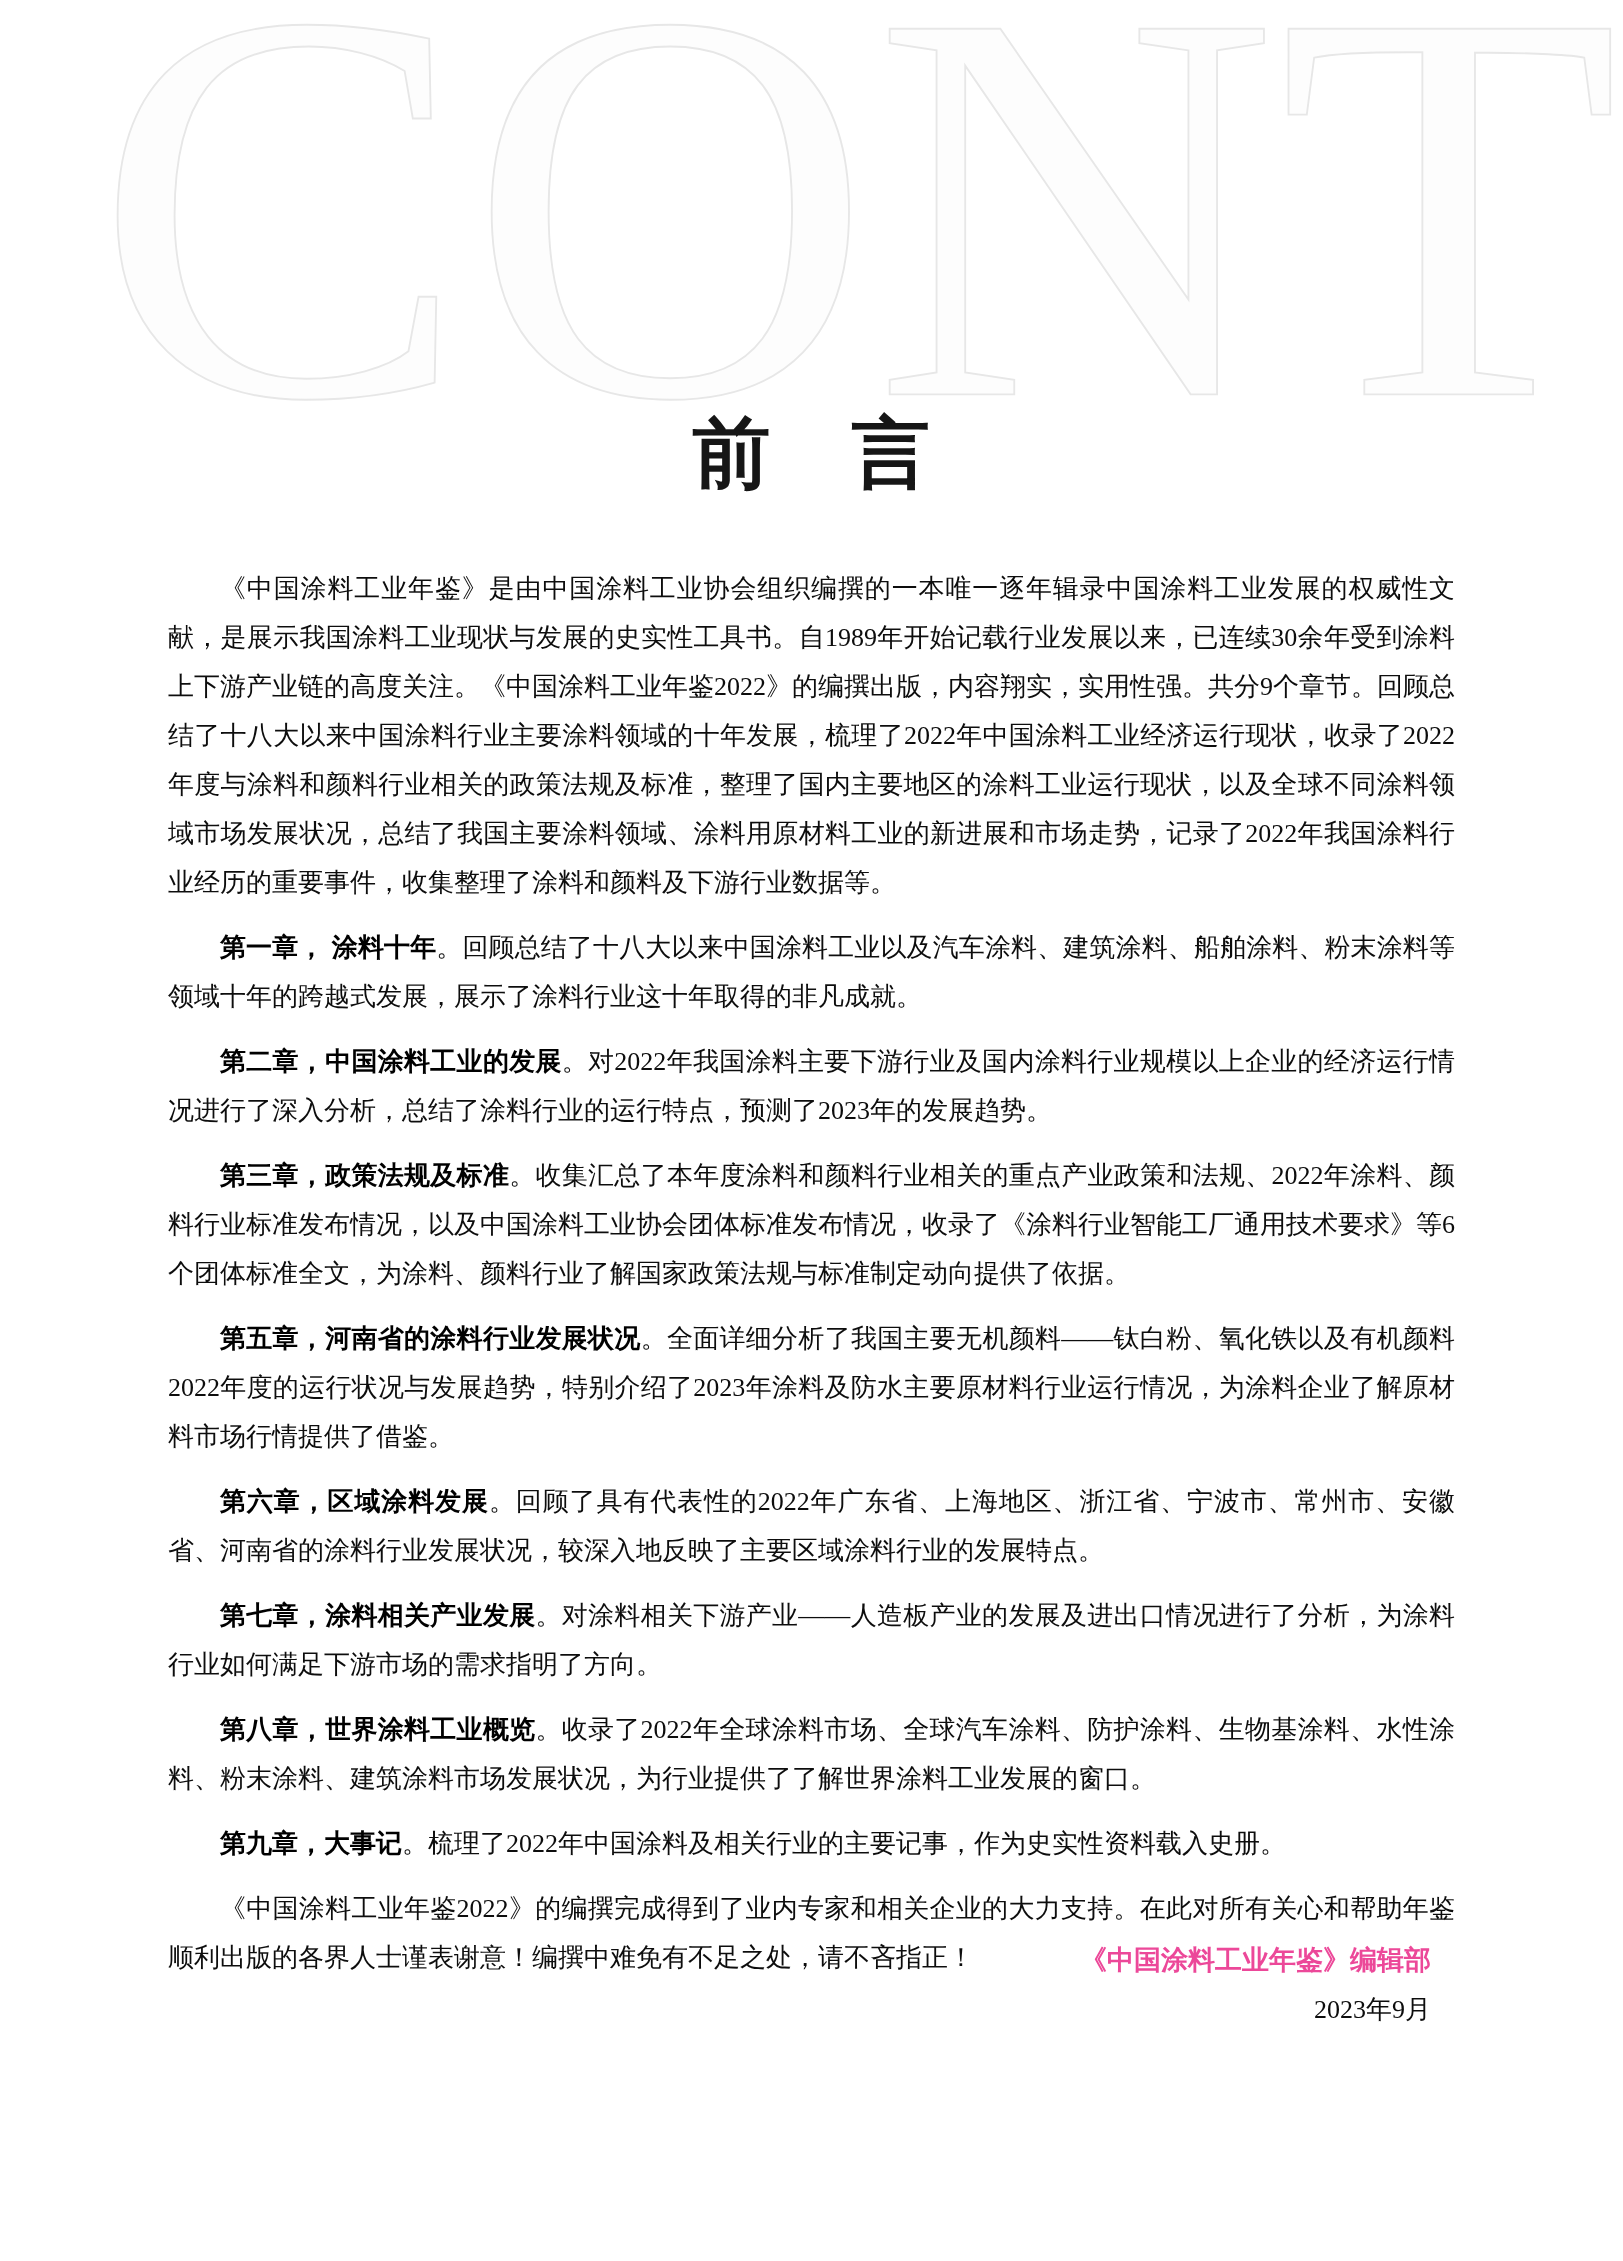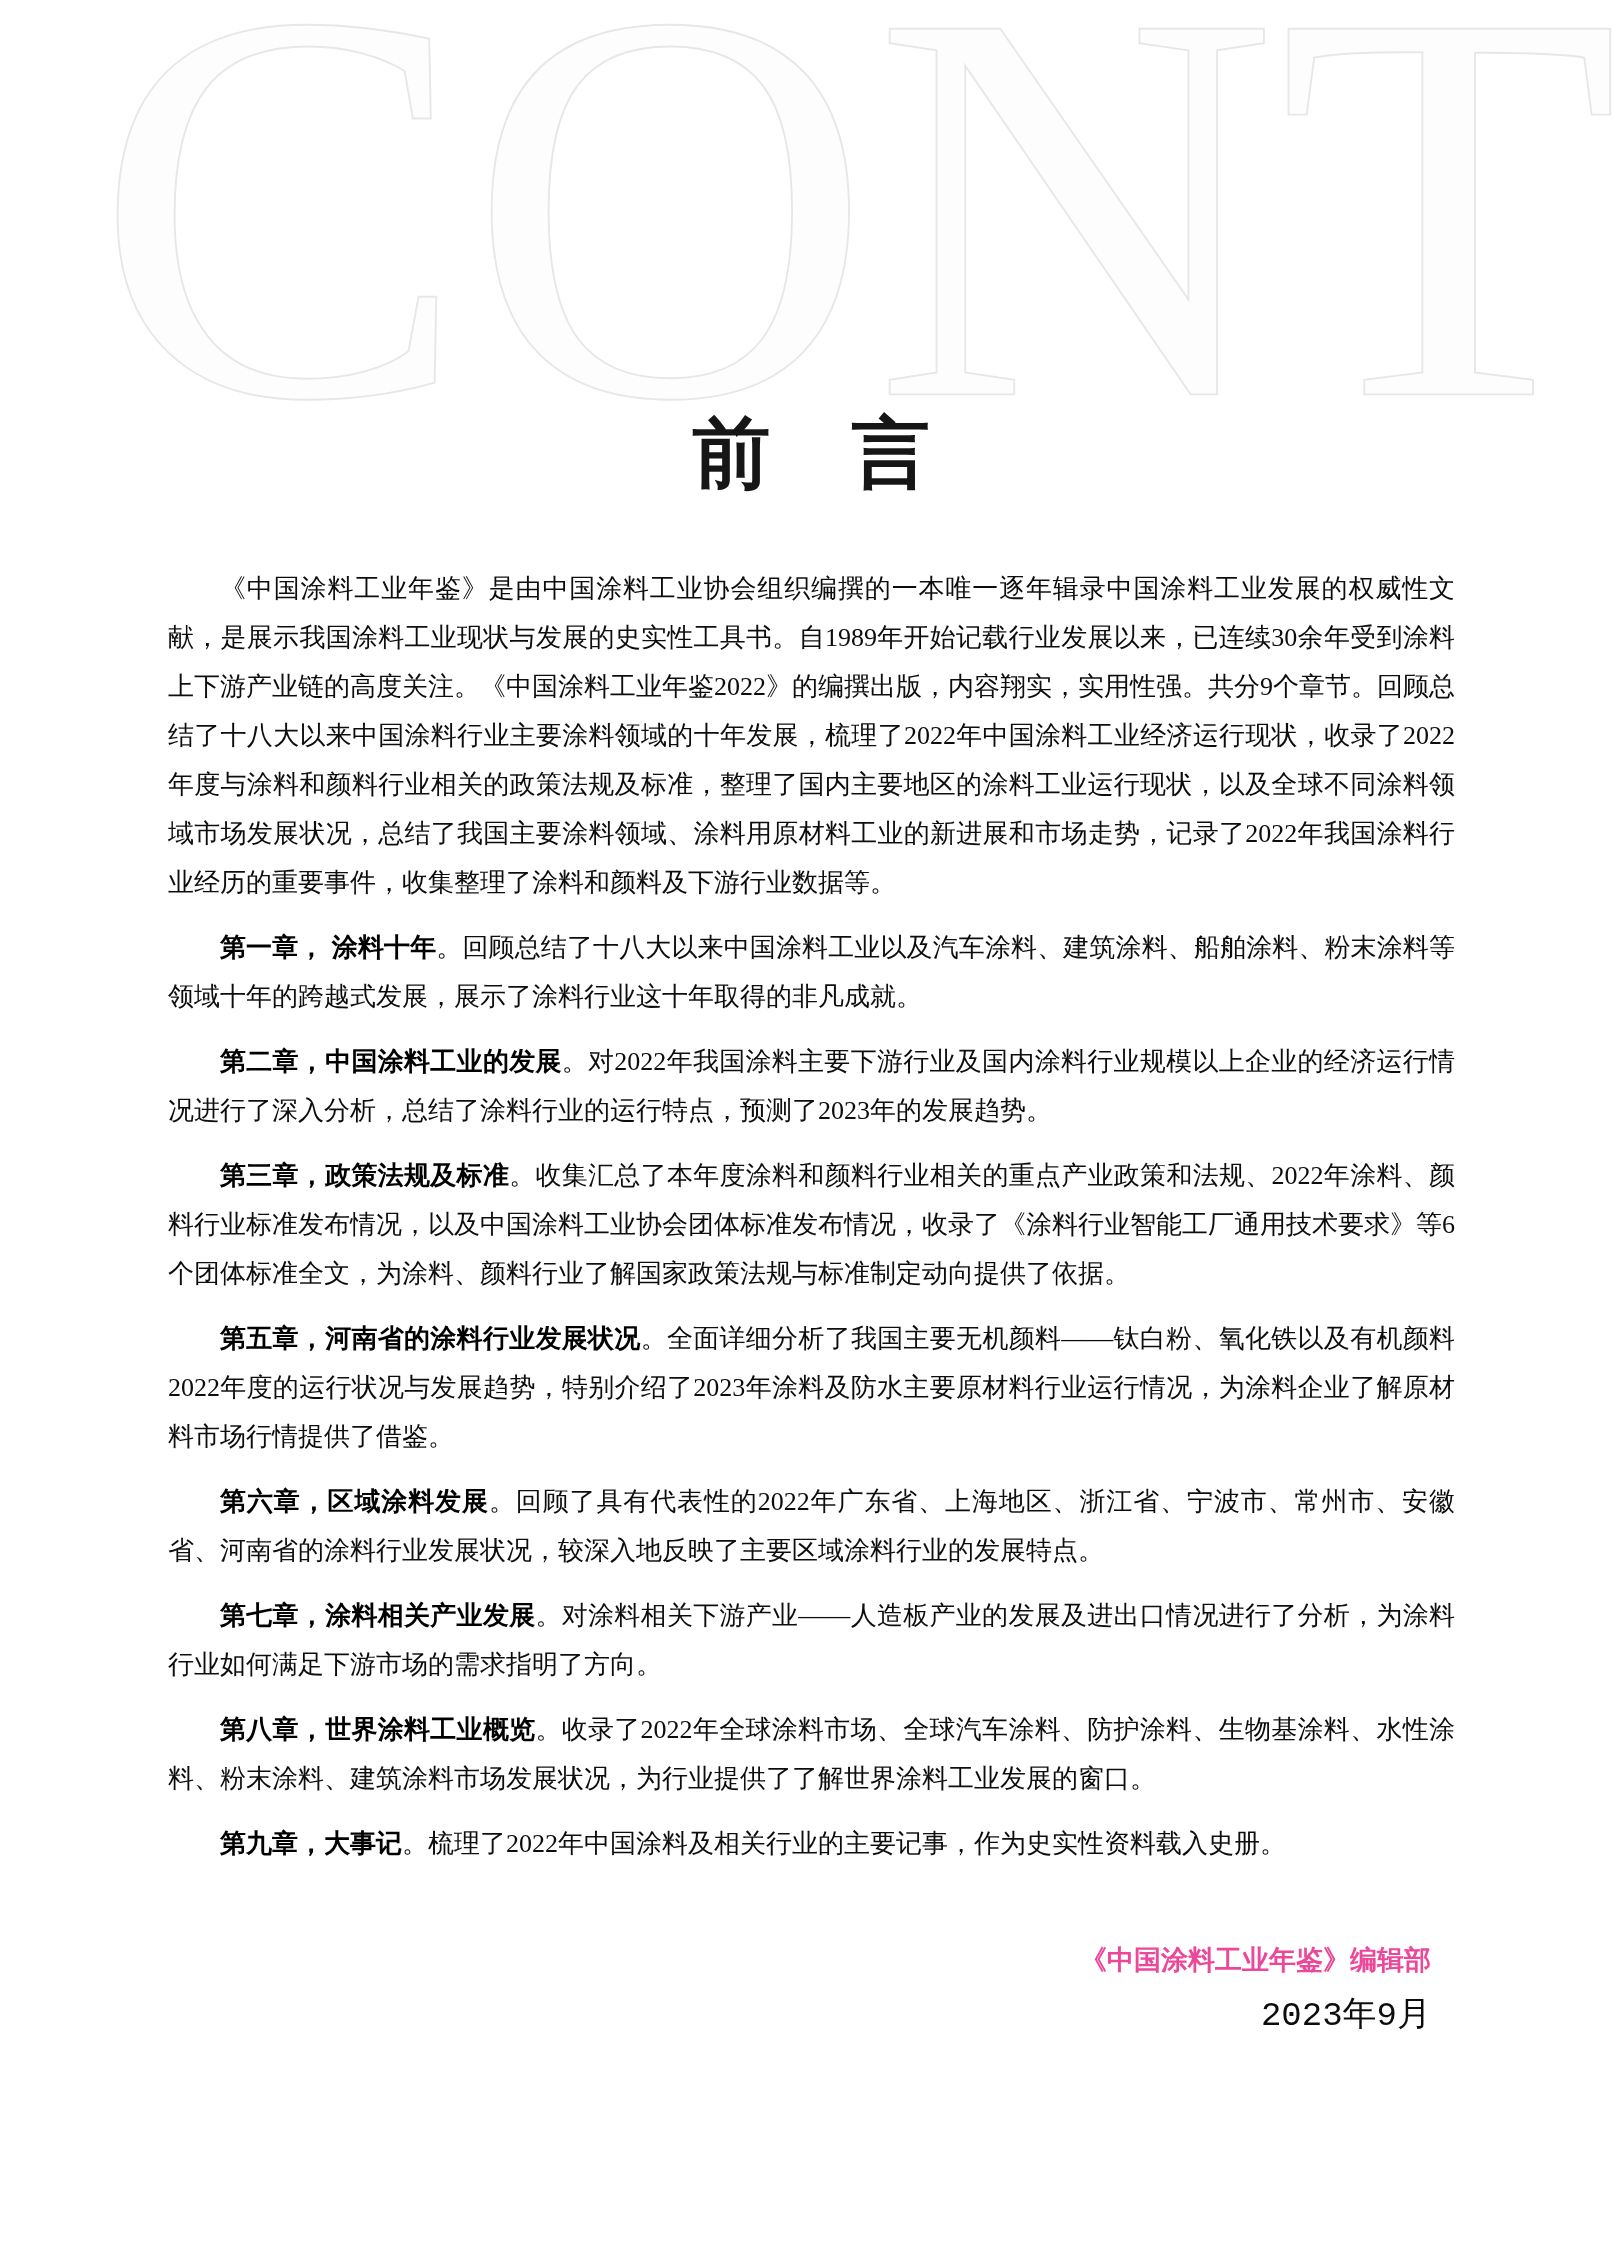--- a/index.html
+++ b/index.html
@@ -72,25 +72,25 @@
     text-align: right;
   }
   .signature-name {
     font-family: "Liberation Sans", sans-serif;
     font-weight: 700;
     font-size: 27px;
     line-height: 37px;
     color: #ec4899;
   }
   .signature-date {
-    font-family: Liberation Mono, monospace;
+    font-family: Liberation Serif, serif;
     font-weight: 400;
-    font-size: 34px;
+    font-size: 26px;
     line-height: 37px;
-    margin-top: 19px;
+    margin-top: 12px;
     color: #0d0d0d;
   }
 </style>
 </head>
 <body>
 
 <div class="page">
 
   <svg class="watermark" width="1624" height="474" viewBox="0 0 1920 560" aria-hidden="true">
     <text x="112" y="466">CONTENTS</text>
@@ -101,20 +101,21 @@
   <section class="body-text">
     <p><span class="chapter-lead"></span><span>《中国涂料工业年鉴》是由中国涂料工业协会组织编撰的一本唯一逐年辑录中国涂料工业发展的权威性文献，是展示我国涂料工业现状与发展的史实性工具书。自1989年开始记载行业发展以来，已连续30余年受到涂料上下游产业链的高度关注。《中国涂料工业年鉴2022》的编撰出版，内容翔实，实用性强。共分9个章节。回顾总结了十八大以来中国涂料行业主要涂料领域的十年发展，梳理了2022年中国涂料工业经济运行现状，收录了2022年度与涂料和颜料行业相关的政策法规及标准，整理了国内主要地区的涂料工业运行现状，以及全球不同涂料领域市场发展状况，总结了我国主要涂料领域、涂料用原材料工业的新进展和市场走势，记录了2022年我国涂料行业经历的重要事件，收集整理了涂料和颜料及下游行业数据等。</span></p>
     <p><span class="chapter-lead">第一章， 涂料十年</span><span>。回顾总结了十八大以来中国涂料工业以及汽车涂料、建筑涂料、船舶涂料、粉末涂料等领域十年的跨越式发展，展示了涂料行业这十年取得的非凡成就。</span></p>
     <p><span class="chapter-lead">第二章，中国涂料工业的发展</span><span>。对2022年我国涂料主要下游行业及国内涂料行业规模以上企业的经济运行情况进行了深入分析，总结了涂料行业的运行特点，预测了2023年的发展趋势。</span></p>
     <p><span class="chapter-lead">第三章，政策法规及标准</span><span>。收集汇总了本年度涂料和颜料行业相关的重点产业政策和法规、2022年涂料、颜料行业标准发布情况，以及中国涂料工业协会团体标准发布情况，收录了《涂料行业智能工厂通用技术要求》等6个团体标准全文，为涂料、颜料行业了解国家政策法规与标准制定动向提供了依据。</span></p>
     <p><span class="chapter-lead">第五章，河南省的涂料行业发展状况</span><span>。全面详细分析了我国主要无机颜料——钛白粉、氧化铁以及有机颜料2022年度的运行状况与发展趋势，特别介绍了2023年涂料及防水主要原材料行业运行情况，为涂料企业了解原材料市场行情提供了借鉴。</span></p>
     <p><span class="chapter-lead">第六章，区域涂料发展</span><span>。回顾了具有代表性的2022年广东省、上海地区、浙江省、宁波市、常州市、安徽省、河南省的涂料行业发展状况，较深入地反映了主要区域涂料行业的发展特点。</span></p>
     <p><span class="chapter-lead">第七章，涂料相关产业发展</span><span>。对涂料相关下游产业——人造板产业的发展及进出口情况进行了分析，为涂料行业如何满足下游市场的需求指明了方向。</span></p>
     <p><span class="chapter-lead">第八章，世界涂料工业概览</span><span>。收录了2022年全球涂料市场、全球汽车涂料、防护涂料、生物基涂料、水性涂料、粉末涂料、建筑涂料市场发展状况，为行业提供了了解世界涂料工业发展的窗口。</span></p>
     <p><span class="chapter-lead">第九章，大事记</span><span>。梳理了2022年中国涂料及相关行业的主要记事，作为史实性资料载入史册。</span></p>
+    <p><span class="chapter-lead"></span><span>《中国涂料工业年鉴2022》的编撰完成得到了业内专家和相关企业的大力支持。在此对所有关心和帮助年鉴顺利出版的各界人士谨表谢意！编撰中难免有不足之处，请不吝指正！</span></p>
   </section>
 
   <footer class="signature-block">
     <div class="signature-name">《中国涂料工业年鉴》编辑部</div>
     <div class="signature-date">2023年9月</div>
   </footer>
 
 </div>
 
 

